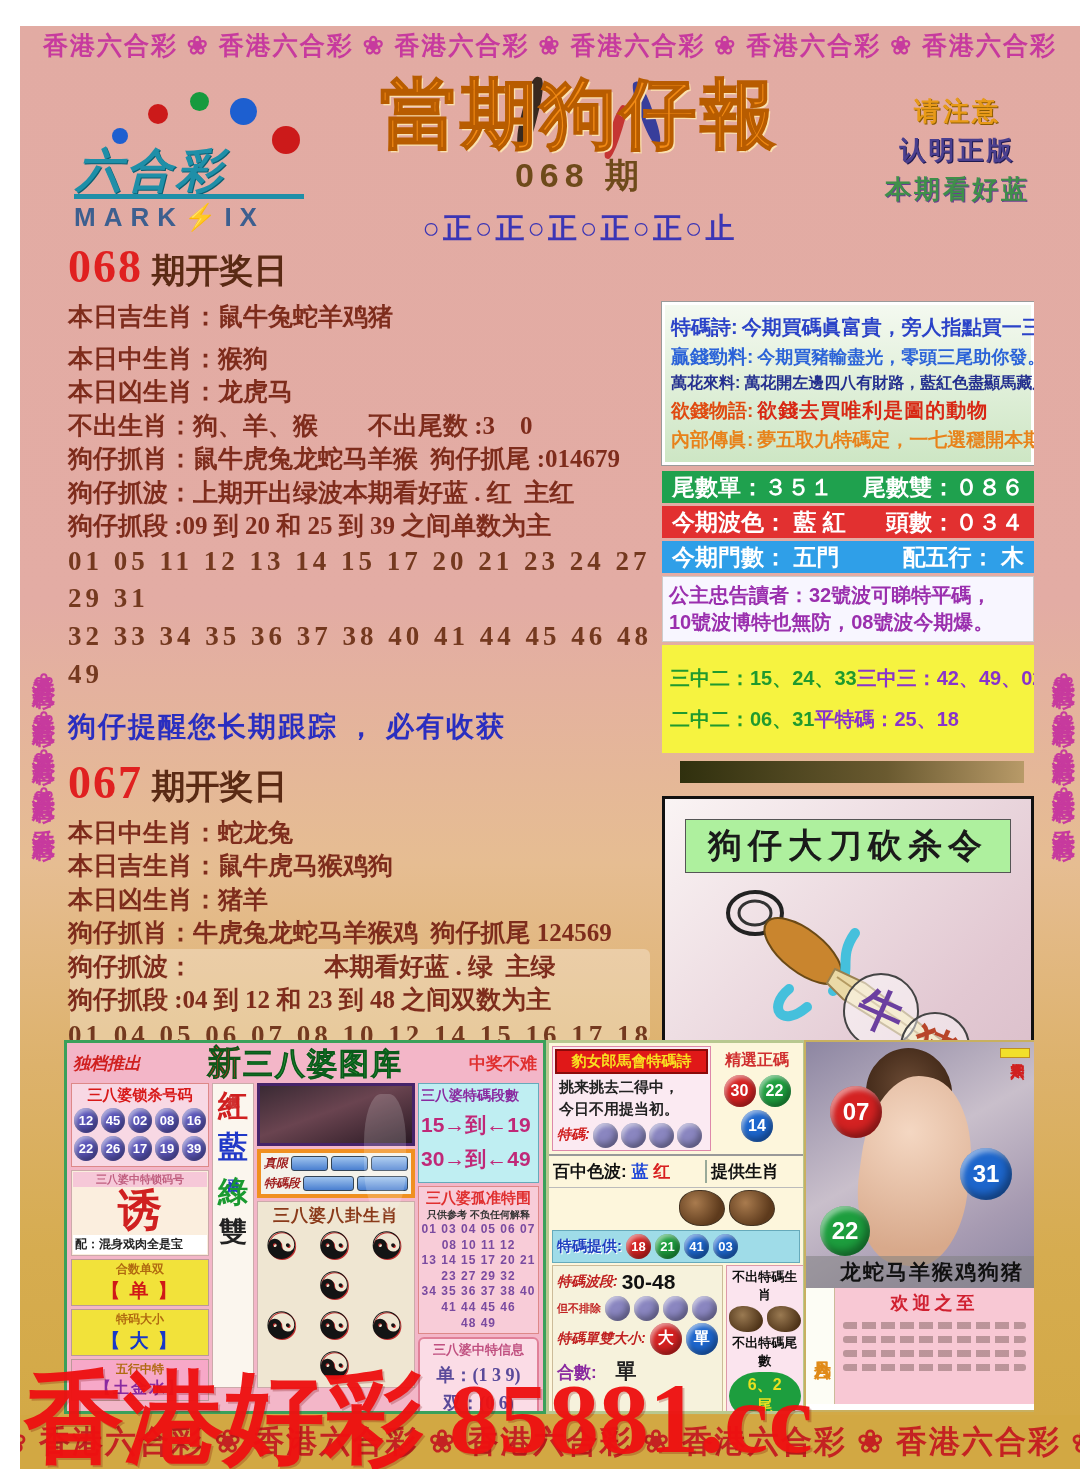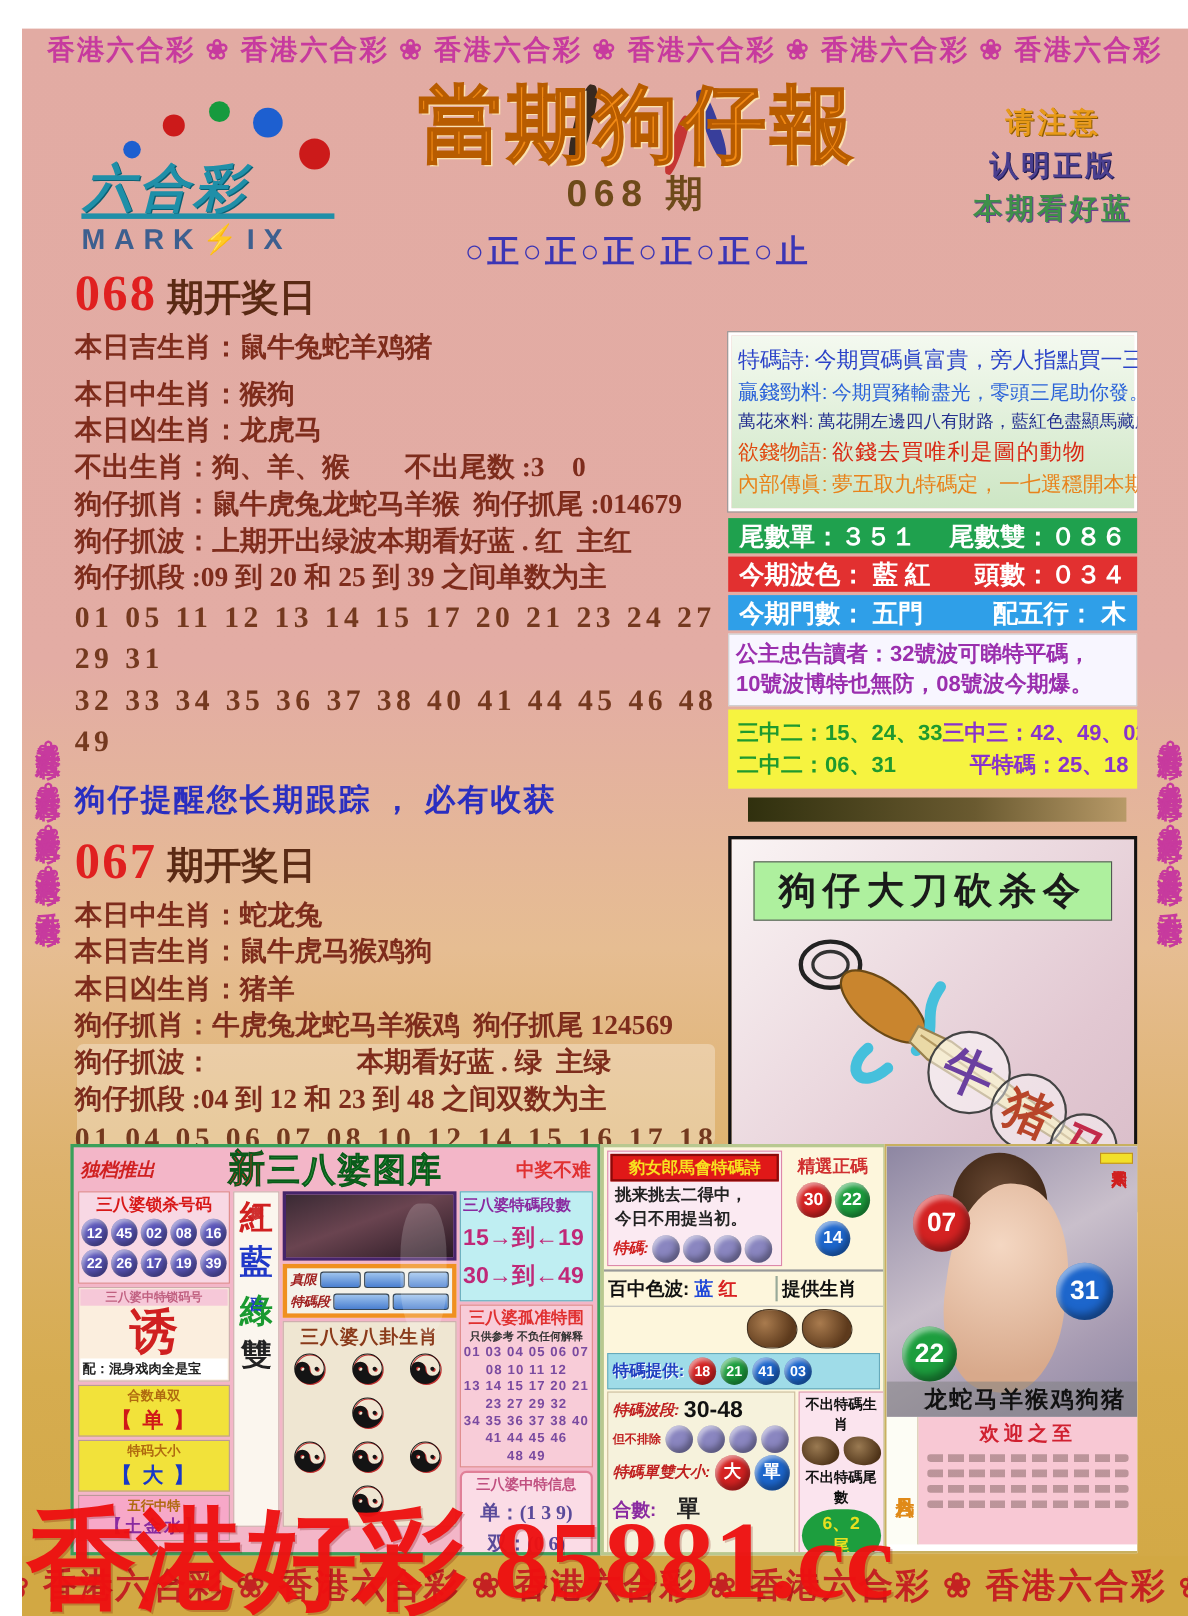--- a/index.html
+++ b/index.html
@@ -46,37 +46,37 @@
   .line{font-size:25px;line-height:1.34;white-space:pre-wrap}
   .numline{font-size:27px;line-height:1.4;letter-spacing:4px;color:#74391f}
   .reminder{font-size:28px;color:#2a2ec0;margin:14px 0 10px 0;letter-spacing:2px}
   .pale-band{position:absolute;left:10px;top:885px;width:580px;height:92px;
     background:rgba(255,255,255,.30);border-radius:6px}
 
   
   .rightcol{position:absolute;left:602px;top:238px;width:372px}
   .poem-panel{background:linear-gradient(180deg,#f4f9f0,#cde6c4);border:3px solid #fff;
     outline:1px solid #9a9a9a;padding:6px 6px;margin-bottom:6px}
-  .poem-row{display:flex;align-items:baseline;font-weight:400;margin:3px 0;white-space:nowrap}
+  .poem-row{display:flex;align-items:baseline;font-weight:700;margin:3px 0;white-space:nowrap}
   .poem-label{font-size:19px;flex:0 0 auto;margin-right:4px}
   .poem-text{font-size:18px}
   .pr1 .poem-label,.pr1 .poem-text{color:#2b43c8;font-size:20px}
   .pr2 .poem-label,.pr2 .poem-text{color:#2b63d8}
   .pr3 .poem-label,.pr3 .poem-text{color:#24308f;font-size:16px}
   .pr4 .poem-label{color:#e04a10}.pr4 .poem-text{color:#d82814;font-size:20px;letter-spacing:1px}
   .pr5 .poem-label{color:#e8821a}.pr5 .poem-text{color:#e8821a;font-size:19px}
   .bar{height:32px;display:flex;align-items:center;justify-content:space-between;
     padding:0 10px;color:#fff;font-weight:900;font-size:23px;margin-bottom:3px;white-space:nowrap}
   .bar-green{background:#1fa14e}
   .bar-red{background:#e23030}
   .bar-blue{background:#2f9fe8}
   .advice{background:#f8f6ff;border:1px solid #ccc;padding:5px 6px;margin-bottom:3px;
     color:#9a2fae;font-weight:900;font-size:20px;line-height:1.35;white-space:nowrap}
   .yellowbox{background:#f6f340;padding:6px 8px;font-weight:900;font-size:20px}
-  .ybrow{display:flex;justify-content:space-between;margin:2px 0;white-space:nowrap}
+  .ybrow{display:flex;margin:14px 0;white-space:nowrap}
   .yb-green{color:#1f9a2e}
   .yb-purple{color:#8833cc}
   .shadow-strip{height:22px;margin:8px 10px 0 18px;
     background:linear-gradient(90deg,#30300e,#6a5a30 60%,#b89a68)}
   .knife-panel{margin-top:13px;border:3px solid #111;
     background:linear-gradient(135deg,#faf4f4,#e2c8d2 70%,#d8bcc8);padding:20px}
   .knife-head{background:#aef09e;border:1px solid #555;text-align:center;
     font-size:34px;font-weight:900;color:#1a1a1a;letter-spacing:6px;padding:3px 0;margin-bottom:4px}
   .knife-art{position:relative;height:238px}
   .knife-foot{position:absolute;left:4px;bottom:2px;font-size:24px;font-weight:900;color:#fff;

